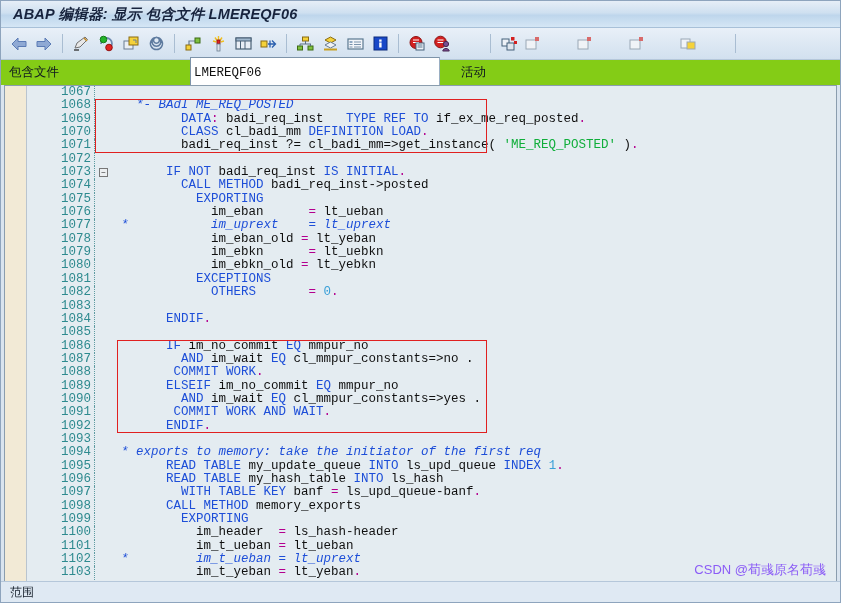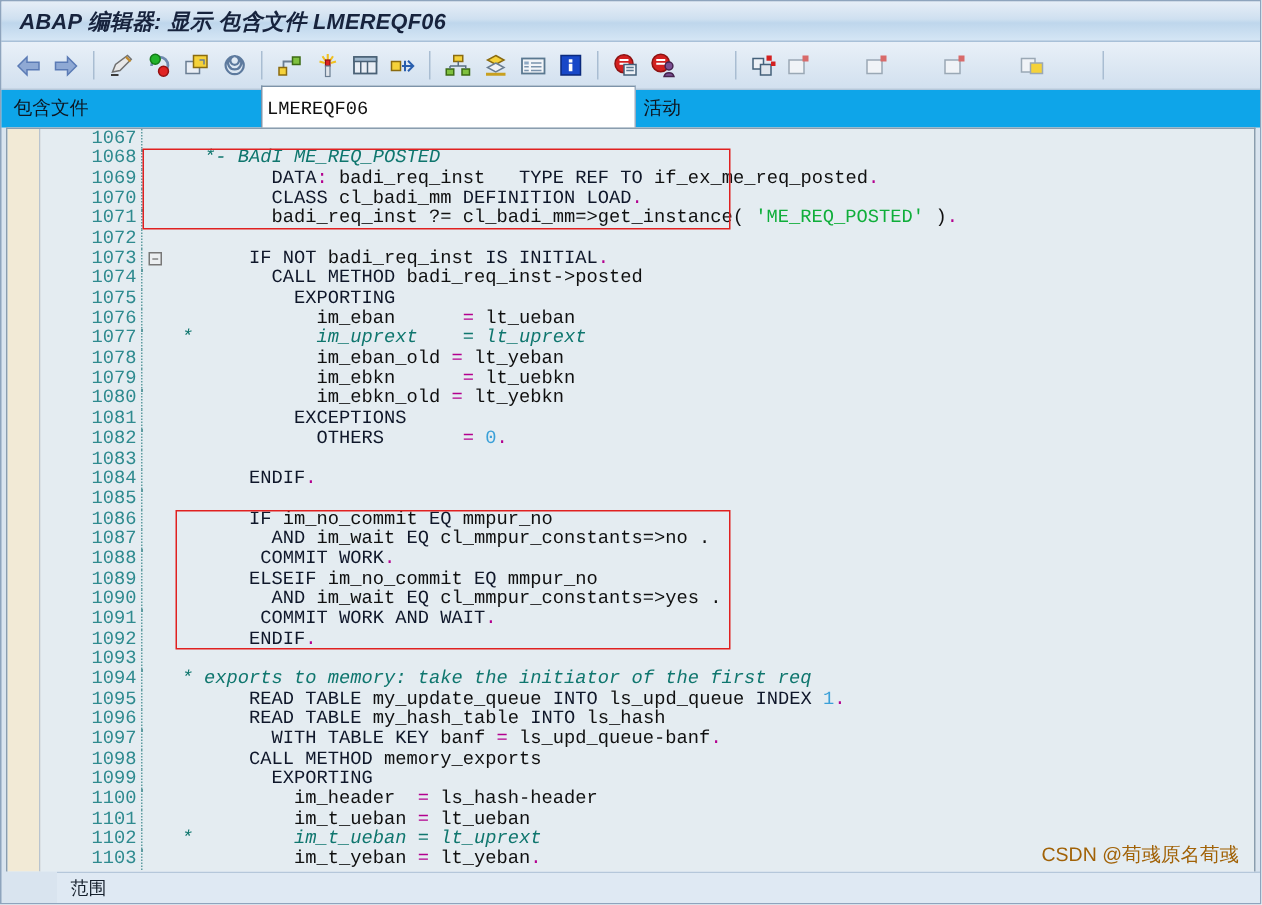--- a/index.html
+++ b/index.html
@@ -78,24 +78,24 @@
     display: flex; align-items: center;
     gap: 1px;
     flex: 0 0 auto;
     padding: 0 2px;
   }
 
   
   .formrow {
     height: 25px;
     flex: 0 0 25px;
-    background: #0ea5e9;
+    background: #84cc16;
     display: flex; align-items: center;
     padding-left: 8px;
-    gap: 0;
+    gap: 16px;
   }
   .form-label {
     font-size: 12.5px;
     color: #0e1620;
     width: 165px;
     flex: 0 0 165px;
   }
   .form-input {
     width: 250px; height: 32px;
     flex: 0 0 250px;
@@ -177,58 +177,57 @@
     line-height: 7px;
     text-align: center;
     color: #333;
     font-family: "Liberation Sans", sans-serif;
   }
   .ctext {
     flex: 1 1 auto;
     padding-left: 6px;
     color: #101010;
   }
-  .k  { color: #0f172a; }           
+  .k  { color: #1d4ed8; }           
   .id { color: #101010; }           
   .op { color: #b3008f; }           
   .str{ color: #0fae3a; }           
   .num{ color: #3aa0d8; }           
-  .cmt{ color: #0f766e; font-style: italic; }
+  .cmt{ color: #1d4ed8; font-style: italic; }
 
   
   .redbox {
     position: absolute;
     border: 1px solid #e02020;
     pointer-events: none;
     z-index: 3;
   }
 
   
   .watermark {
     position: absolute;
     right: 10px; bottom: 2px;
     font-size: 13px;
-    color: #a16207;
+    color: #8b5cf6;
     z-index: 5;
     white-space: nowrap;
     font-family: "Liberation Sans", sans-serif;
   }
 
   
   .statusbar {
     height: 21px;
     flex: 0 0 21px;
     background: #dfe9f3;
     border-top: 1px solid #b5c7da;
     display: flex; align-items: center;
     padding-left: 9px;
     font-size: 12px;
     color: #16202c;
     gap: 2px;
-    margin-left: 37px;
   }
   .sb-key { }
   .sb-val { }
 
   svg { display: block; }
 </style>
 </head>
 <body>
 
 <div class="app">

